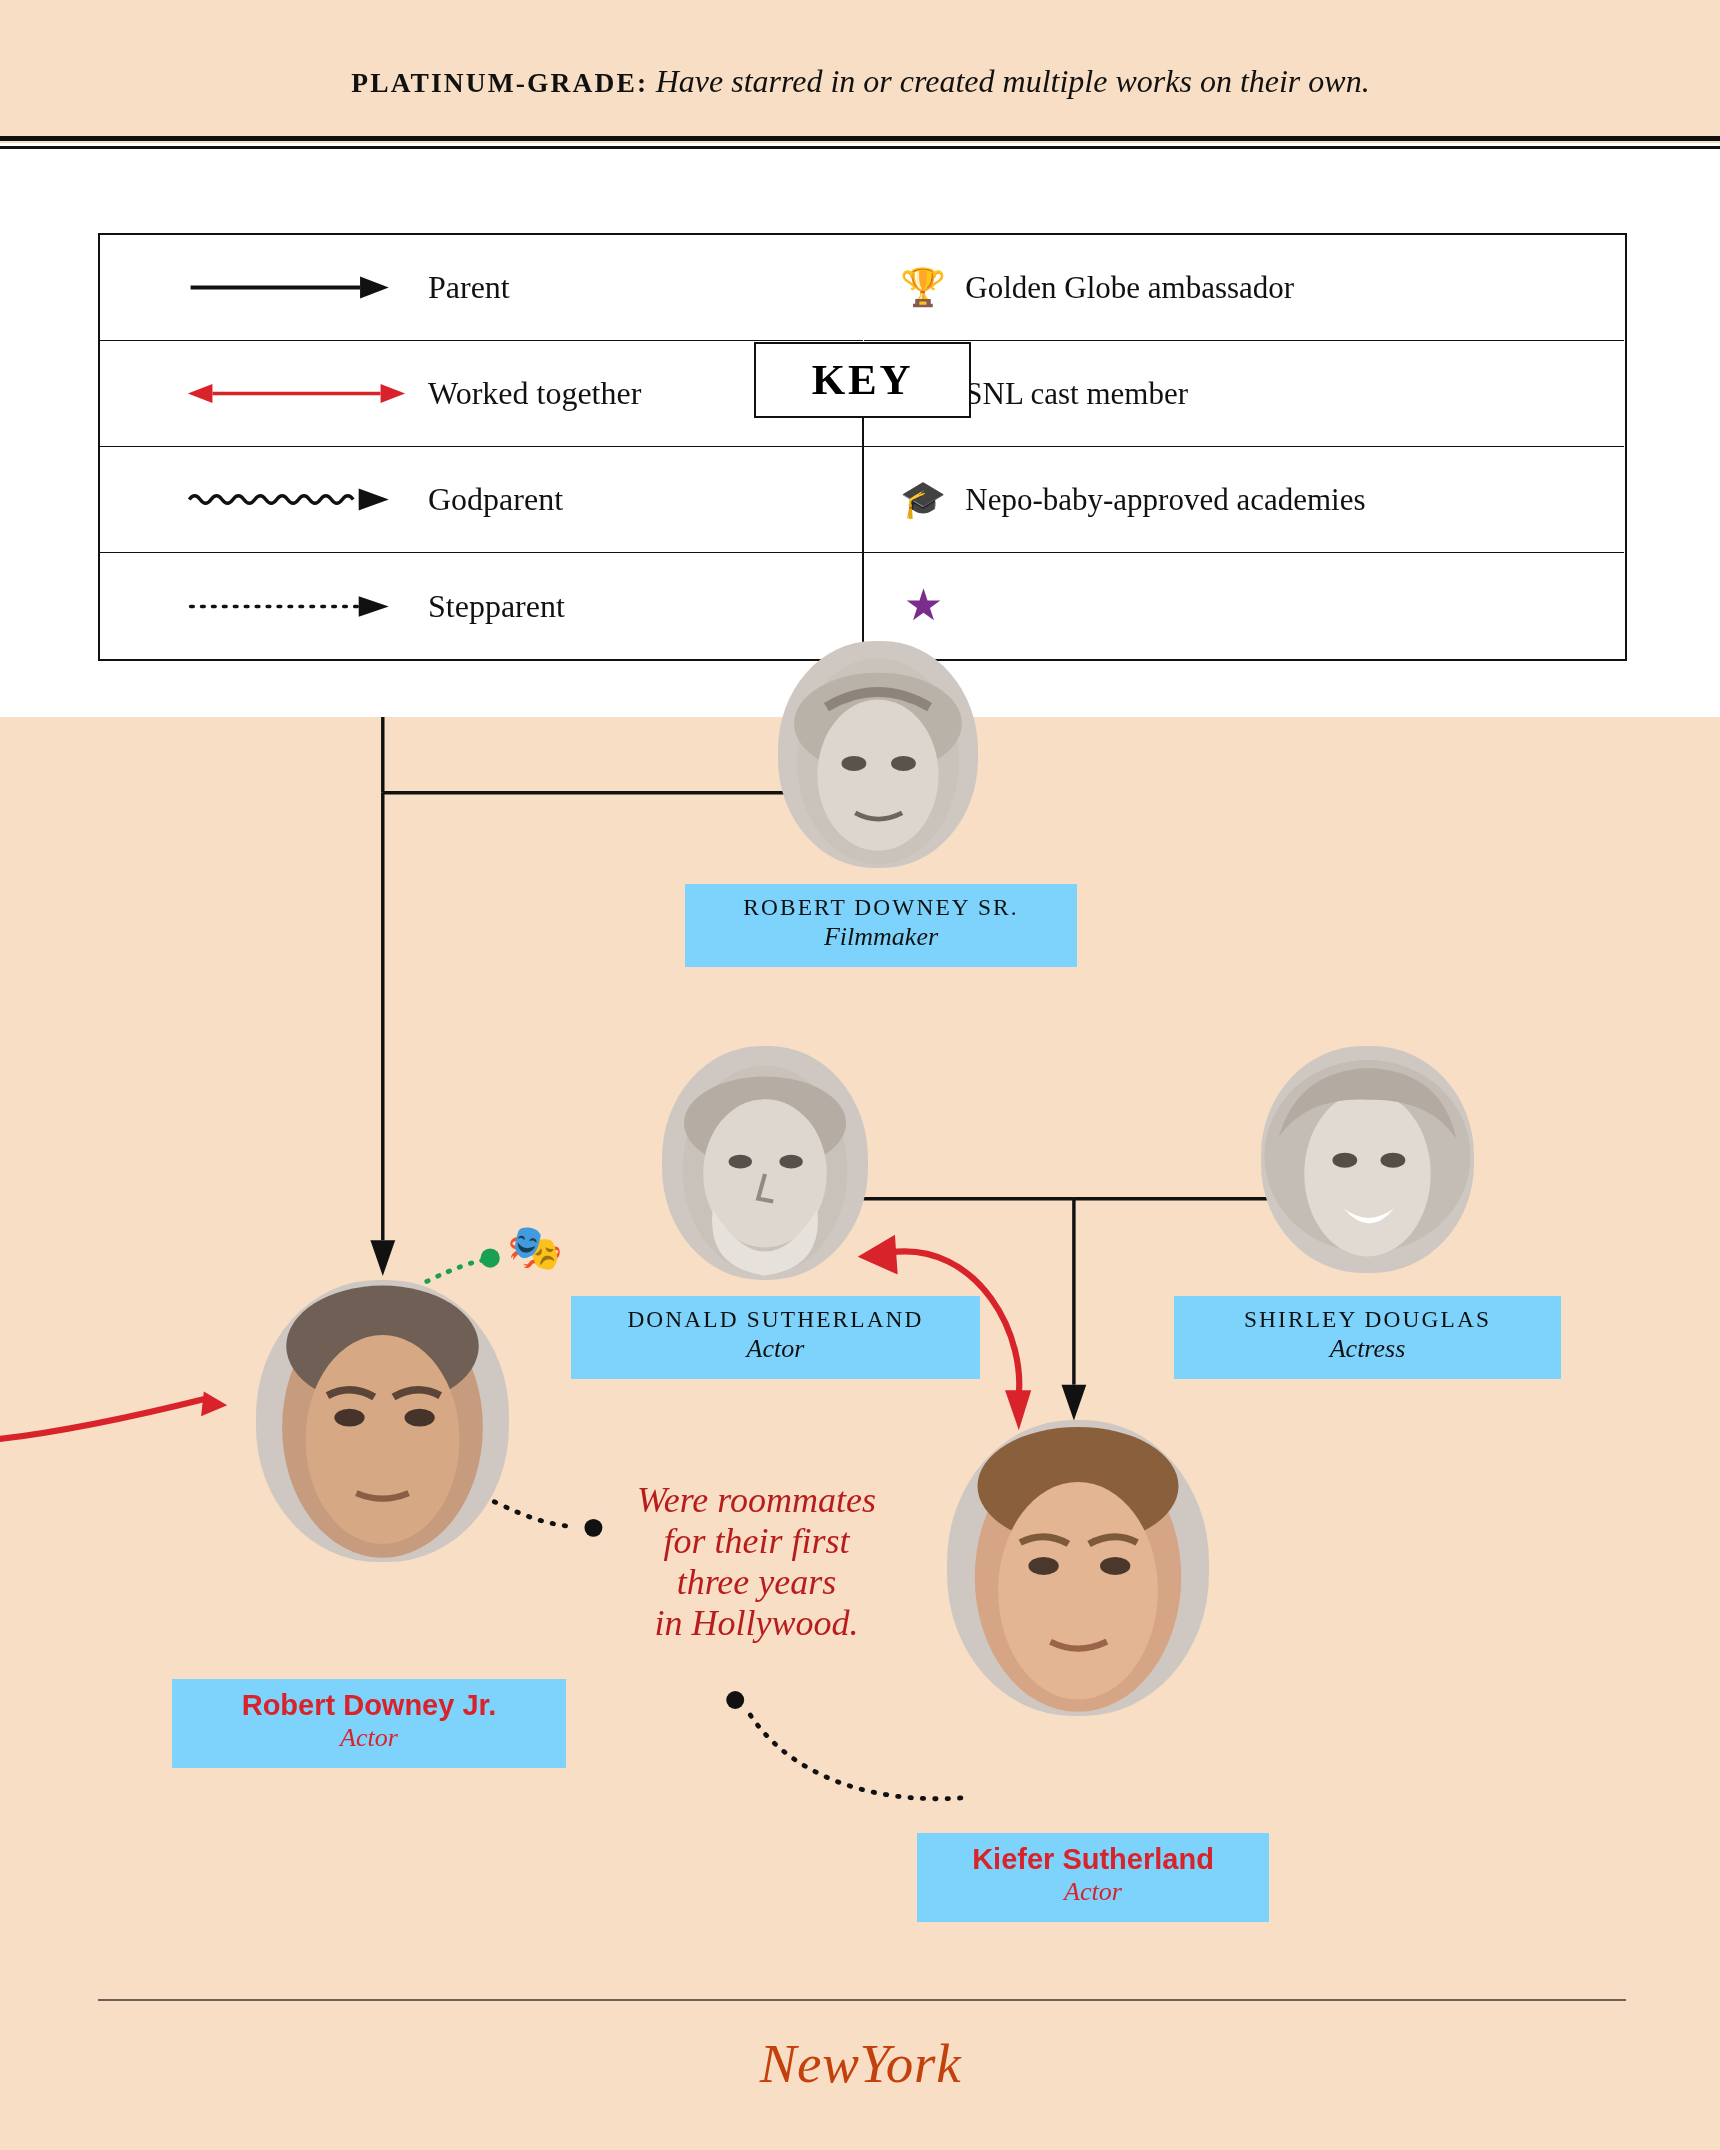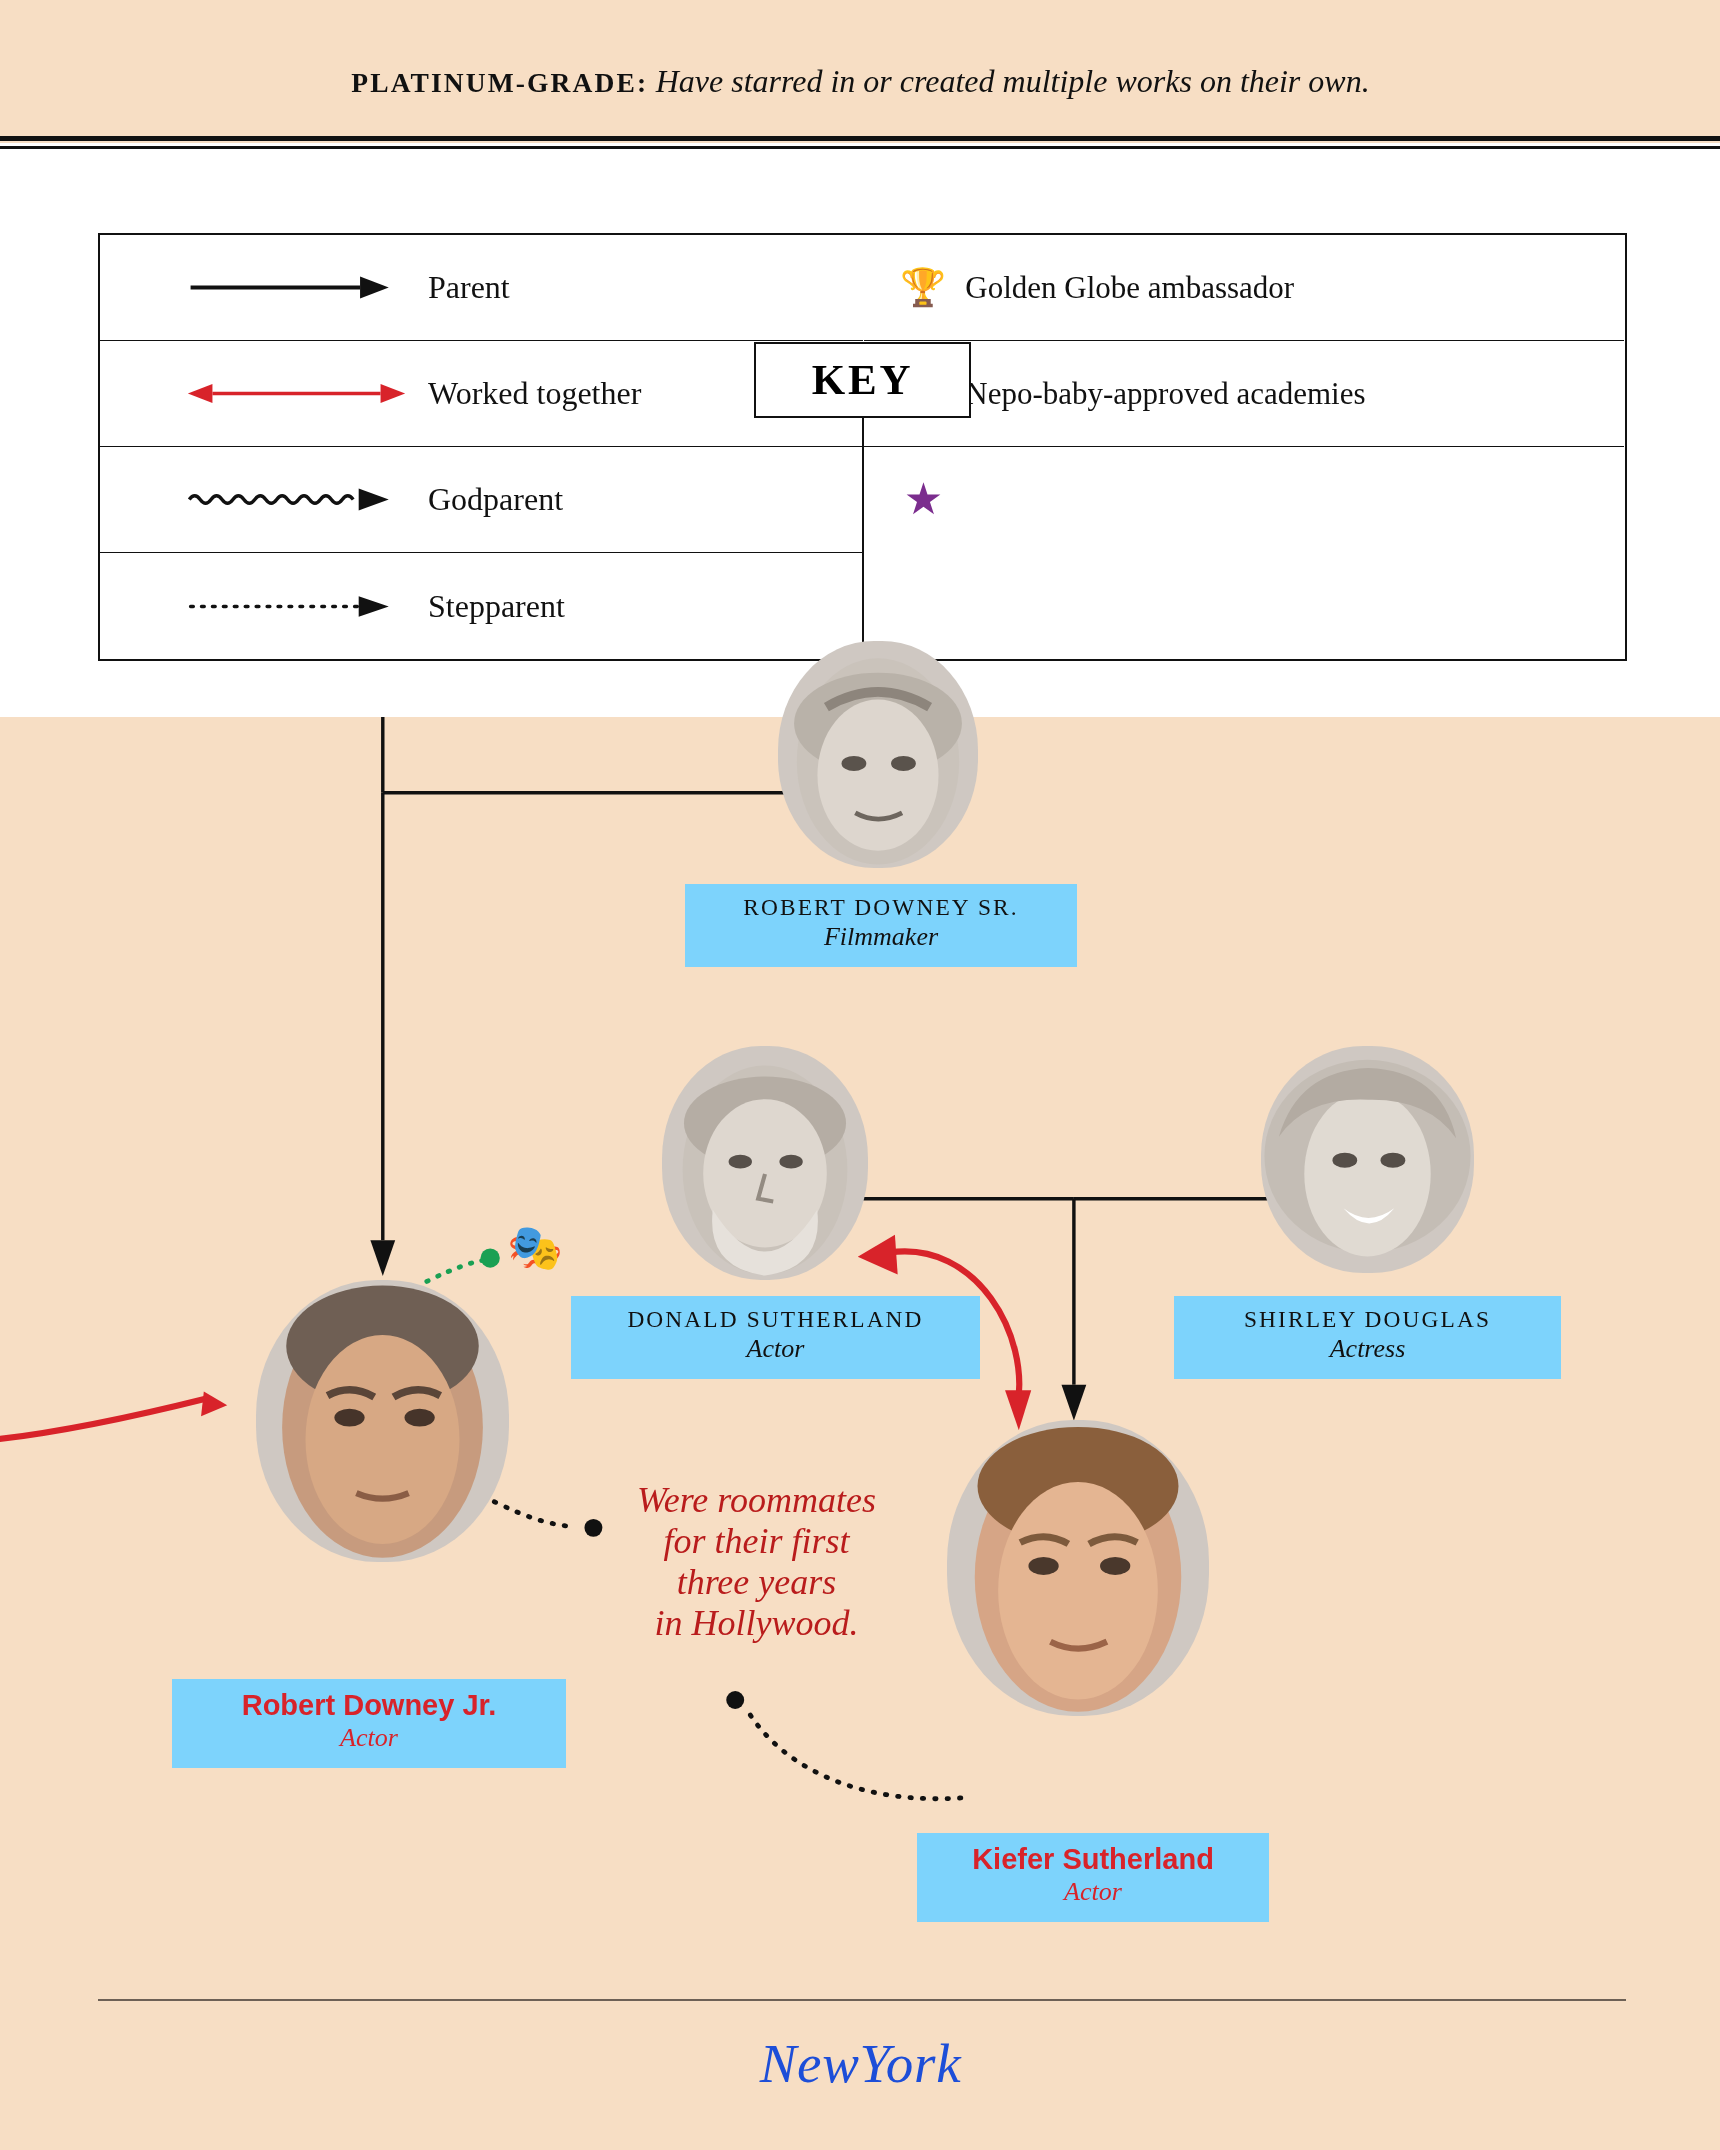--- a/index.html
+++ b/index.html
@@ -222,21 +222,21 @@
     background: #6d6055;
   }
   .footer-logo {
     position: absolute;
     left: 0; top: 45px;
     width: 1721px;
     text-align: center;
     font-family: "Liberation Serif", serif;
     font-size: 55px;
     font-style: italic;
-    color: #1d4ed8;
+    color: #c2410c;
     letter-spacing: 0.7px;
   }
 </style>
 </head>
 <body>
 
 <div class="banner">
   <div class="banner-text">
     <span class="banner-label">Platinum-grade:</span>
     <span class="banner-desc">Have starred in or created multiple works on their own.</span>
@@ -296,20 +296,24 @@
 
   </div>
 
   <div class="key-right">
 
     <div class="key-row">
       <div class="key-icon-cell">🏆</div>
       <div class="key-label">Golden Globe ambassador</div>
     </div>
 
+    <div class="key-row">
+      <div class="key-icon-cell">🎭</div>
+      <div class="key-label">SNL cast member</div>
+    </div>
 
     <div class="key-row">
       <div class="key-icon-cell">🎓</div>
       <div class="key-label">Nepo-baby-approved academies</div>
     </div>
 
     <div class="key-row">
       <div class="key-icon-cell"><span style="color:#7b2d8e;font-size:44px;">★</span></div>
     </div>
 

